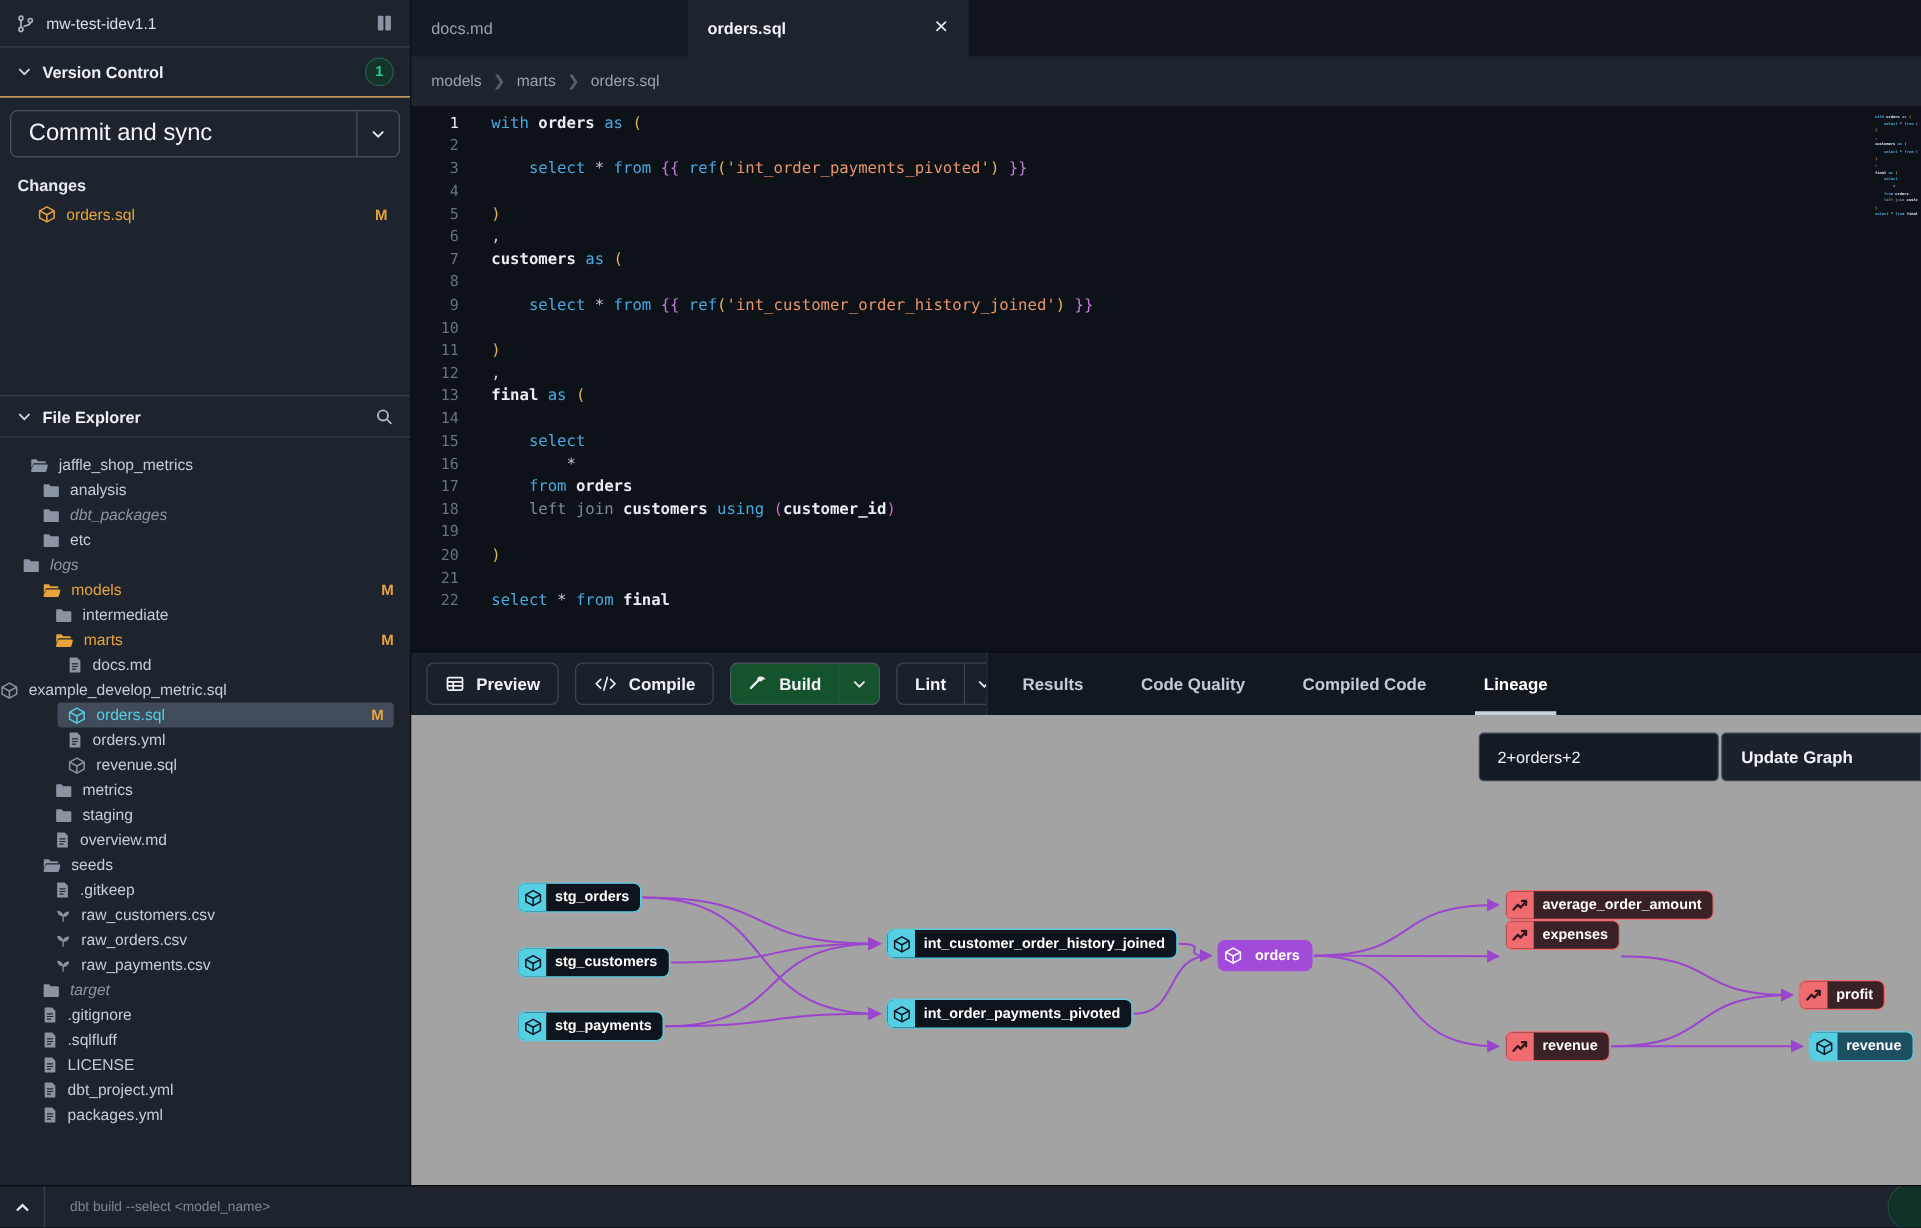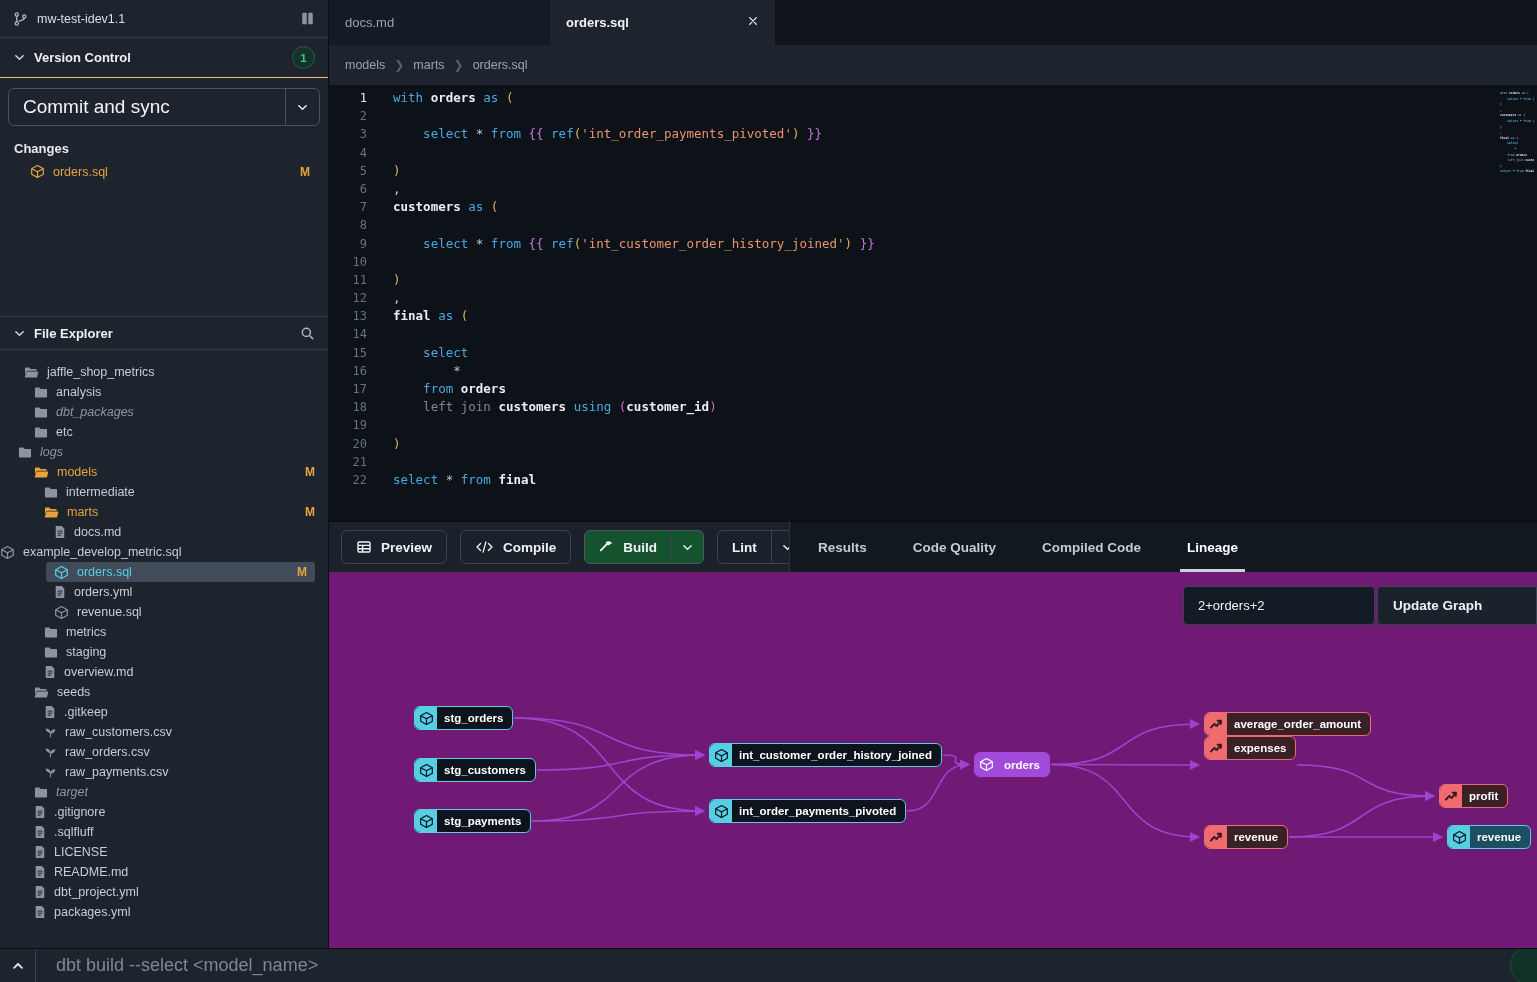--- a/index.html
+++ b/index.html
@@ -86,21 +86,21 @@
   .btn .bchev { width:32px; border-left:1px solid #3c4452; display:flex; align-items:center; justify-content:center; }
   .btn.hl { background:#14532d; border-color:#4d5666;text-align:right; }
   .rtabs { flex:1; background:#12181f; display:flex; align-items:center; padding-left:28px;
            border-left:1px solid #2a3240; border-top:1px solid #060a0f; }
   .rtab { position:relative; height:100%; display:flex; align-items:center; margin-right:46px;
           font-size:13.5px; font-weight:700; color:#c3cbd6; cursor:pointer; }
   .rtab.active { color:#ffffff; }
   .rtab.active::after { content:""; position:absolute; left:-7px; right:-7px; bottom:0;
                         height:3px; background:#c9d1dc; }
 
-  .lineage { height:376px; flex:none; position:relative; background:#701a75; overflow:hidden; }
+  .lineage { height:376px; flex:none; position:relative; background:#a3a3a3; overflow:hidden; }
   .edges { position:absolute; left:0; top:0; width:1207px; height:376px; }
   .node { position:absolute; display:flex; align-items:stretch; height:24px; border-radius:6px;
           border:1.5px solid; font-size:11.5px; font-weight:700; color:#fff; cursor:pointer;
           overflow:hidden; background:#0e141d; }
   .node .ni { width:22px; display:flex; align-items:center; justify-content:center; flex:none; }
   .node .nl { display:flex; align-items:center; padding:0 9px 0 7px; white-space:nowrap; }
   .node.teal { border-color:#56cfe3; background:#0e141d; }
   .node.teal .ni { background:#56cfe3; }
   .node.purple { border-color:#a24bda; background:#a24bda; height:25px; }
   .node.metric { border-color:#ef6b70; background:#3a2126; }
@@ -115,21 +115,21 @@
   .update-btn { width:160px; height:39px; margin-left:2px; background:#1b222c;
                 border:1px solid #3c4452; border-radius:4px 0 0 4px; color:#f0f3f6;
                 font-size:13.5px; font-weight:700; text-align:left; padding:0 0 0 15px;
                 font-family:"Liberation Sans",sans-serif; cursor:pointer; }
 
   
   .bottombar { height:34px; background:#1d242e; border-top:1px solid #070a0e;
                display:flex; align-items:center; position:relative; overflow:hidden; }
   .collapse { width:36px; height:100%; display:flex; align-items:center; justify-content:center;
               border-right:1px solid #39414e; cursor:pointer; }
-  .command { padding-left:20px; color:#7d8897; font-size:18px; }
+  .command { padding-left:20px; color:#7d8897; font-size:11px; }
   .assistant { position:absolute; right:-12px; top:-3px; width:39px; height:39px;
                border-radius:50%; background:#123129; border:1px solid #1e4a3c; cursor:pointer; }
 </style>
 </head>
 <body>
 
 <div class="app">
 
   <aside class="sidebar">
     <div class="proj-header">
@@ -482,33 +482,20 @@
           <span class="tree-core">
             <span class="icn">
               <svg width="12" height="14" viewBox="0 0 14 16">
                 <path fill="#8a94a3" d="M2 1.5c0-.3.2-.5.5-.5H9l3 3v10.5c0 .3-.2.5-.5.5h-9c-.3 0-.5-.2-.5-.5z"></path>
                 <g stroke="#1d242e" stroke-width="1.1" fill="none">
                   <path d="M4.2 7h5.6M4.2 9.4h5.6M4.2 11.8h3.8"></path>
                 </g>
               </svg>
             </span>
             <span class="lbl">LICENSE</span>
-          </span>
-        </div>
-        <div class="tree-row" style="padding-left: 34px;">
-          <span class="tree-core">
-            <span class="icn">
-              <svg width="12" height="14" viewBox="0 0 14 16">
-                <path fill="#8a94a3" d="M2 1.5c0-.3.2-.5.5-.5H9l3 3v10.5c0 .3-.2.5-.5.5h-9c-.3 0-.5-.2-.5-.5z"></path>
-                <g stroke="#1d242e" stroke-width="1.1" fill="none">
-                  <path d="M4.2 7h5.6M4.2 9.4h5.6M4.2 11.8h3.8"></path>
-                </g>
-              </svg>
-            </span>
-            <span class="lbl">README.md</span>
           </span>
         </div>
         <div class="tree-row" style="padding-left: 34px;">
           <span class="tree-core">
             <span class="icn">
               <svg width="12" height="14" viewBox="0 0 14 16">
                 <path fill="#8a94a3" d="M2 1.5c0-.3.2-.5.5-.5H9l3 3v10.5c0 .3-.2.5-.5.5h-9c-.3 0-.5-.2-.5-.5z"></path>
                 <g stroke="#1d242e" stroke-width="1.1" fill="none">
                   <path d="M4.2 7h5.6M4.2 9.4h5.6M4.2 11.8h3.8"></path>
                 </g>

